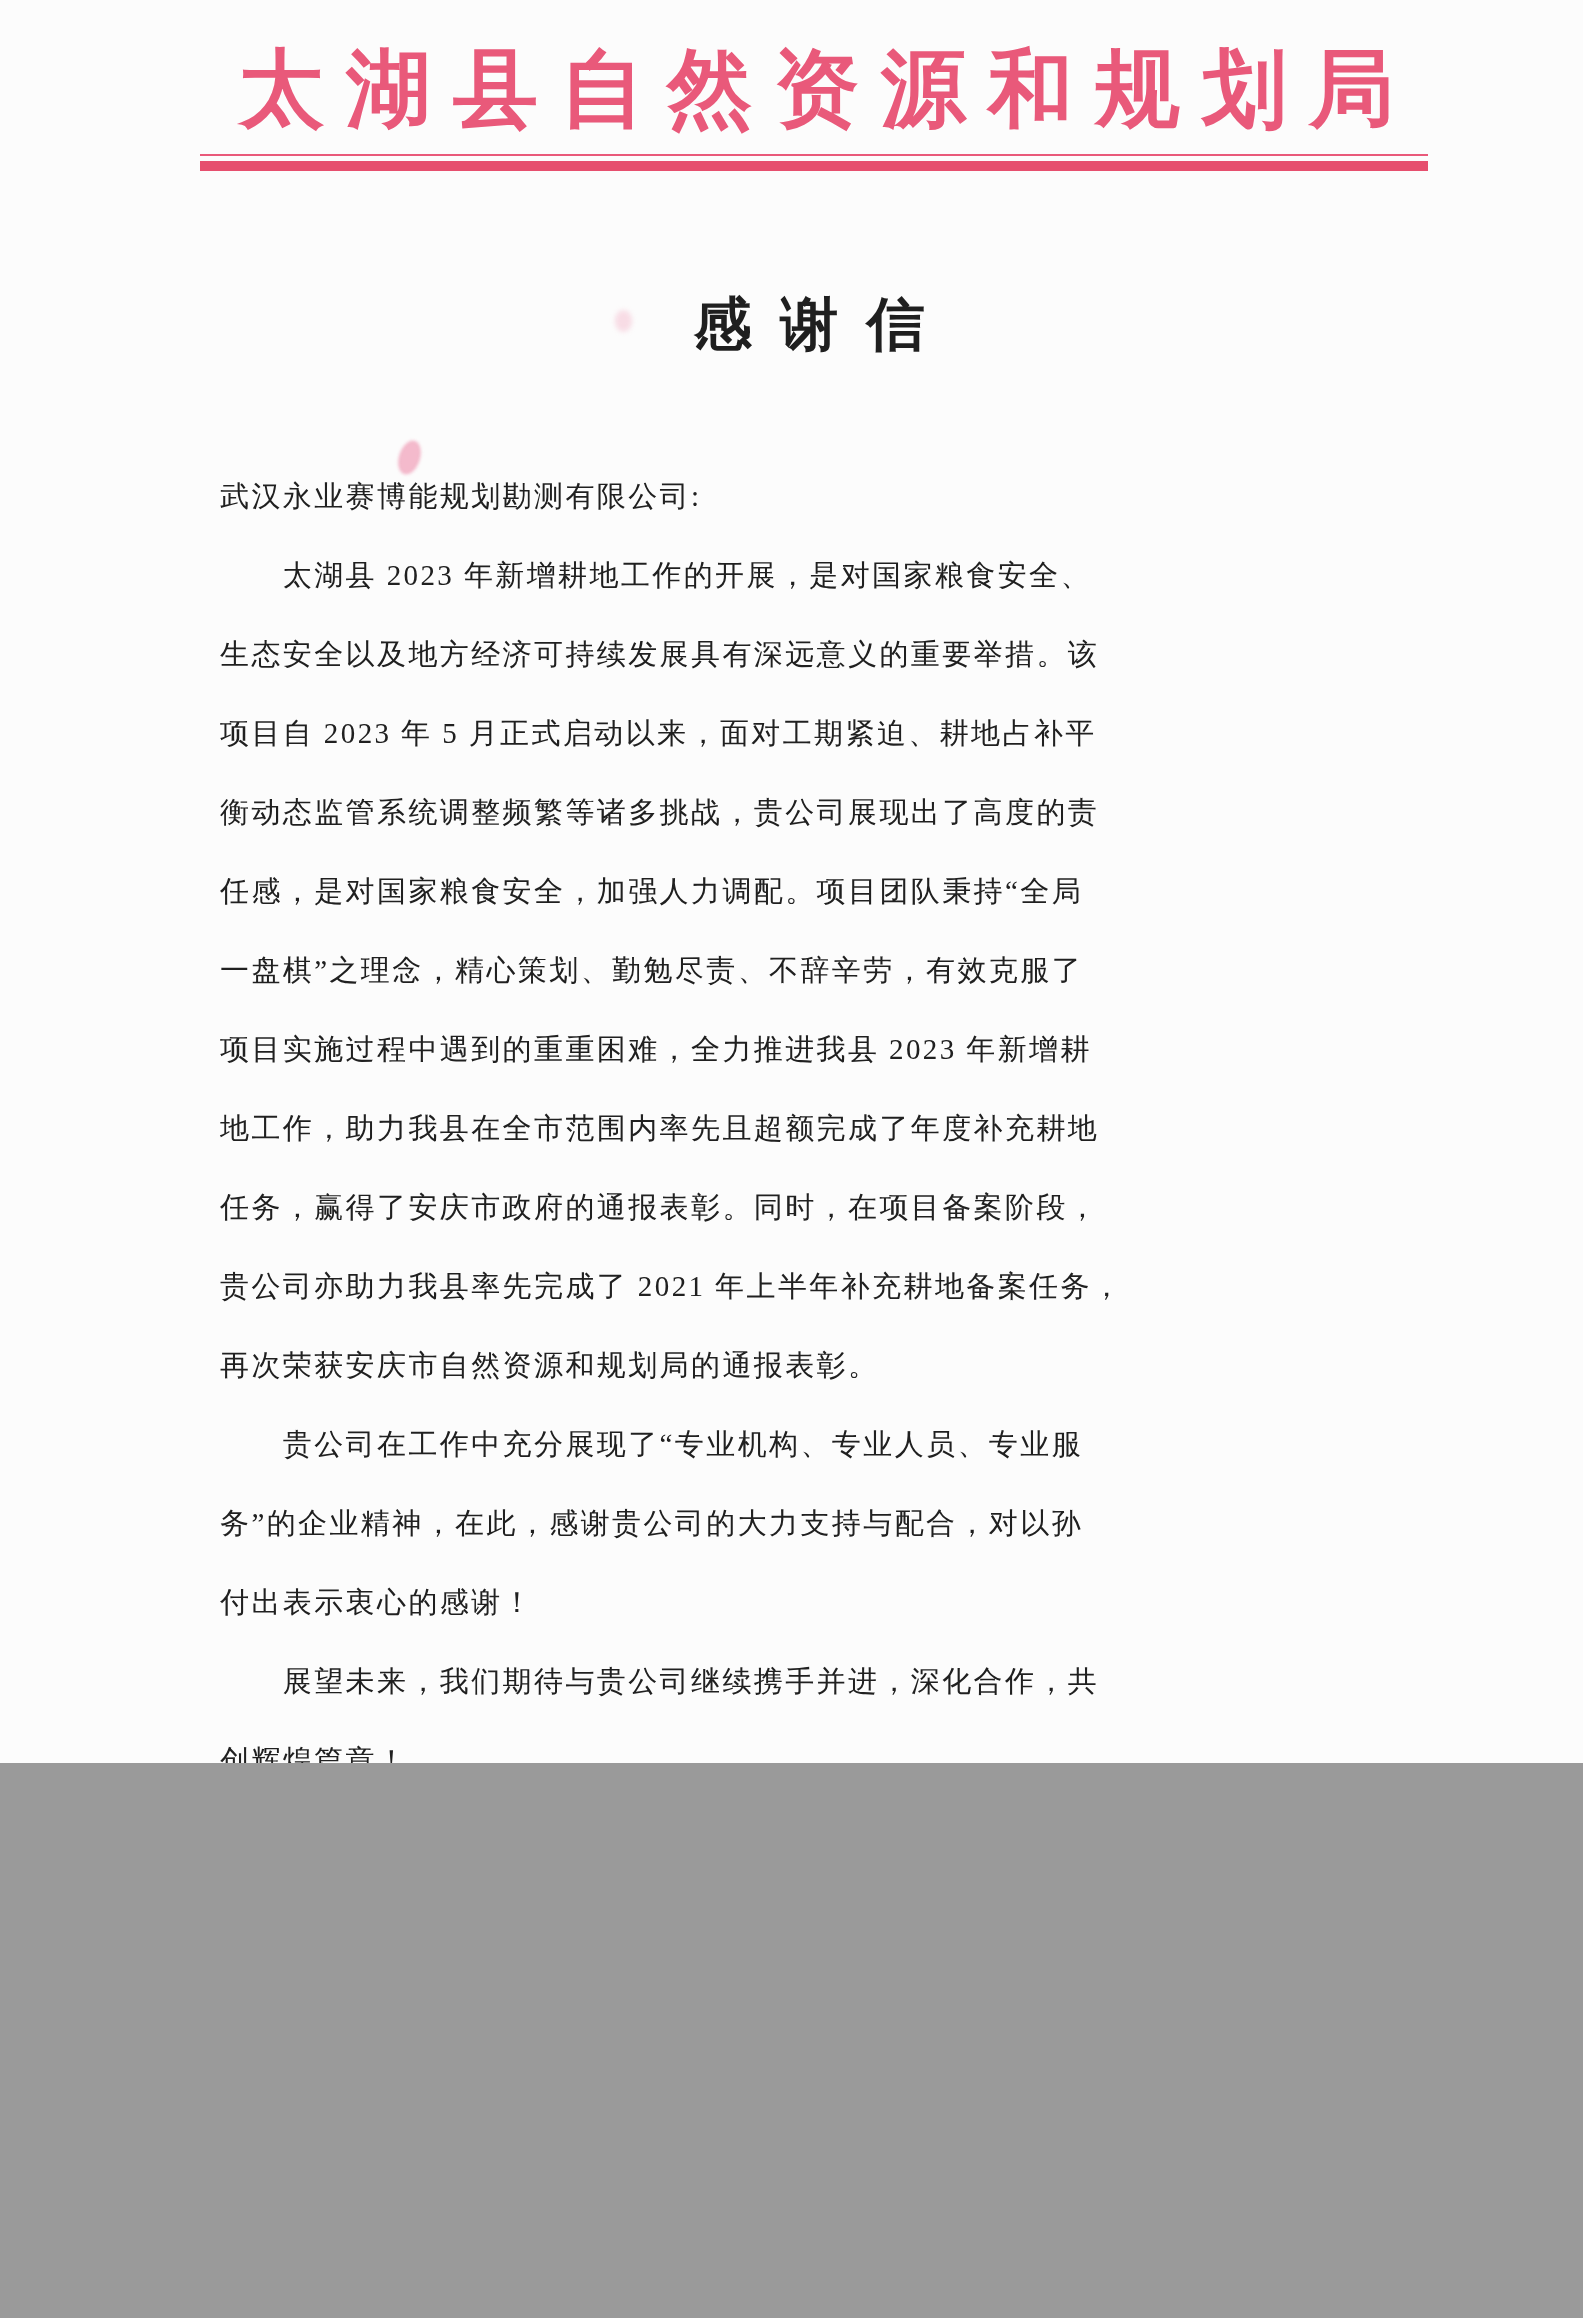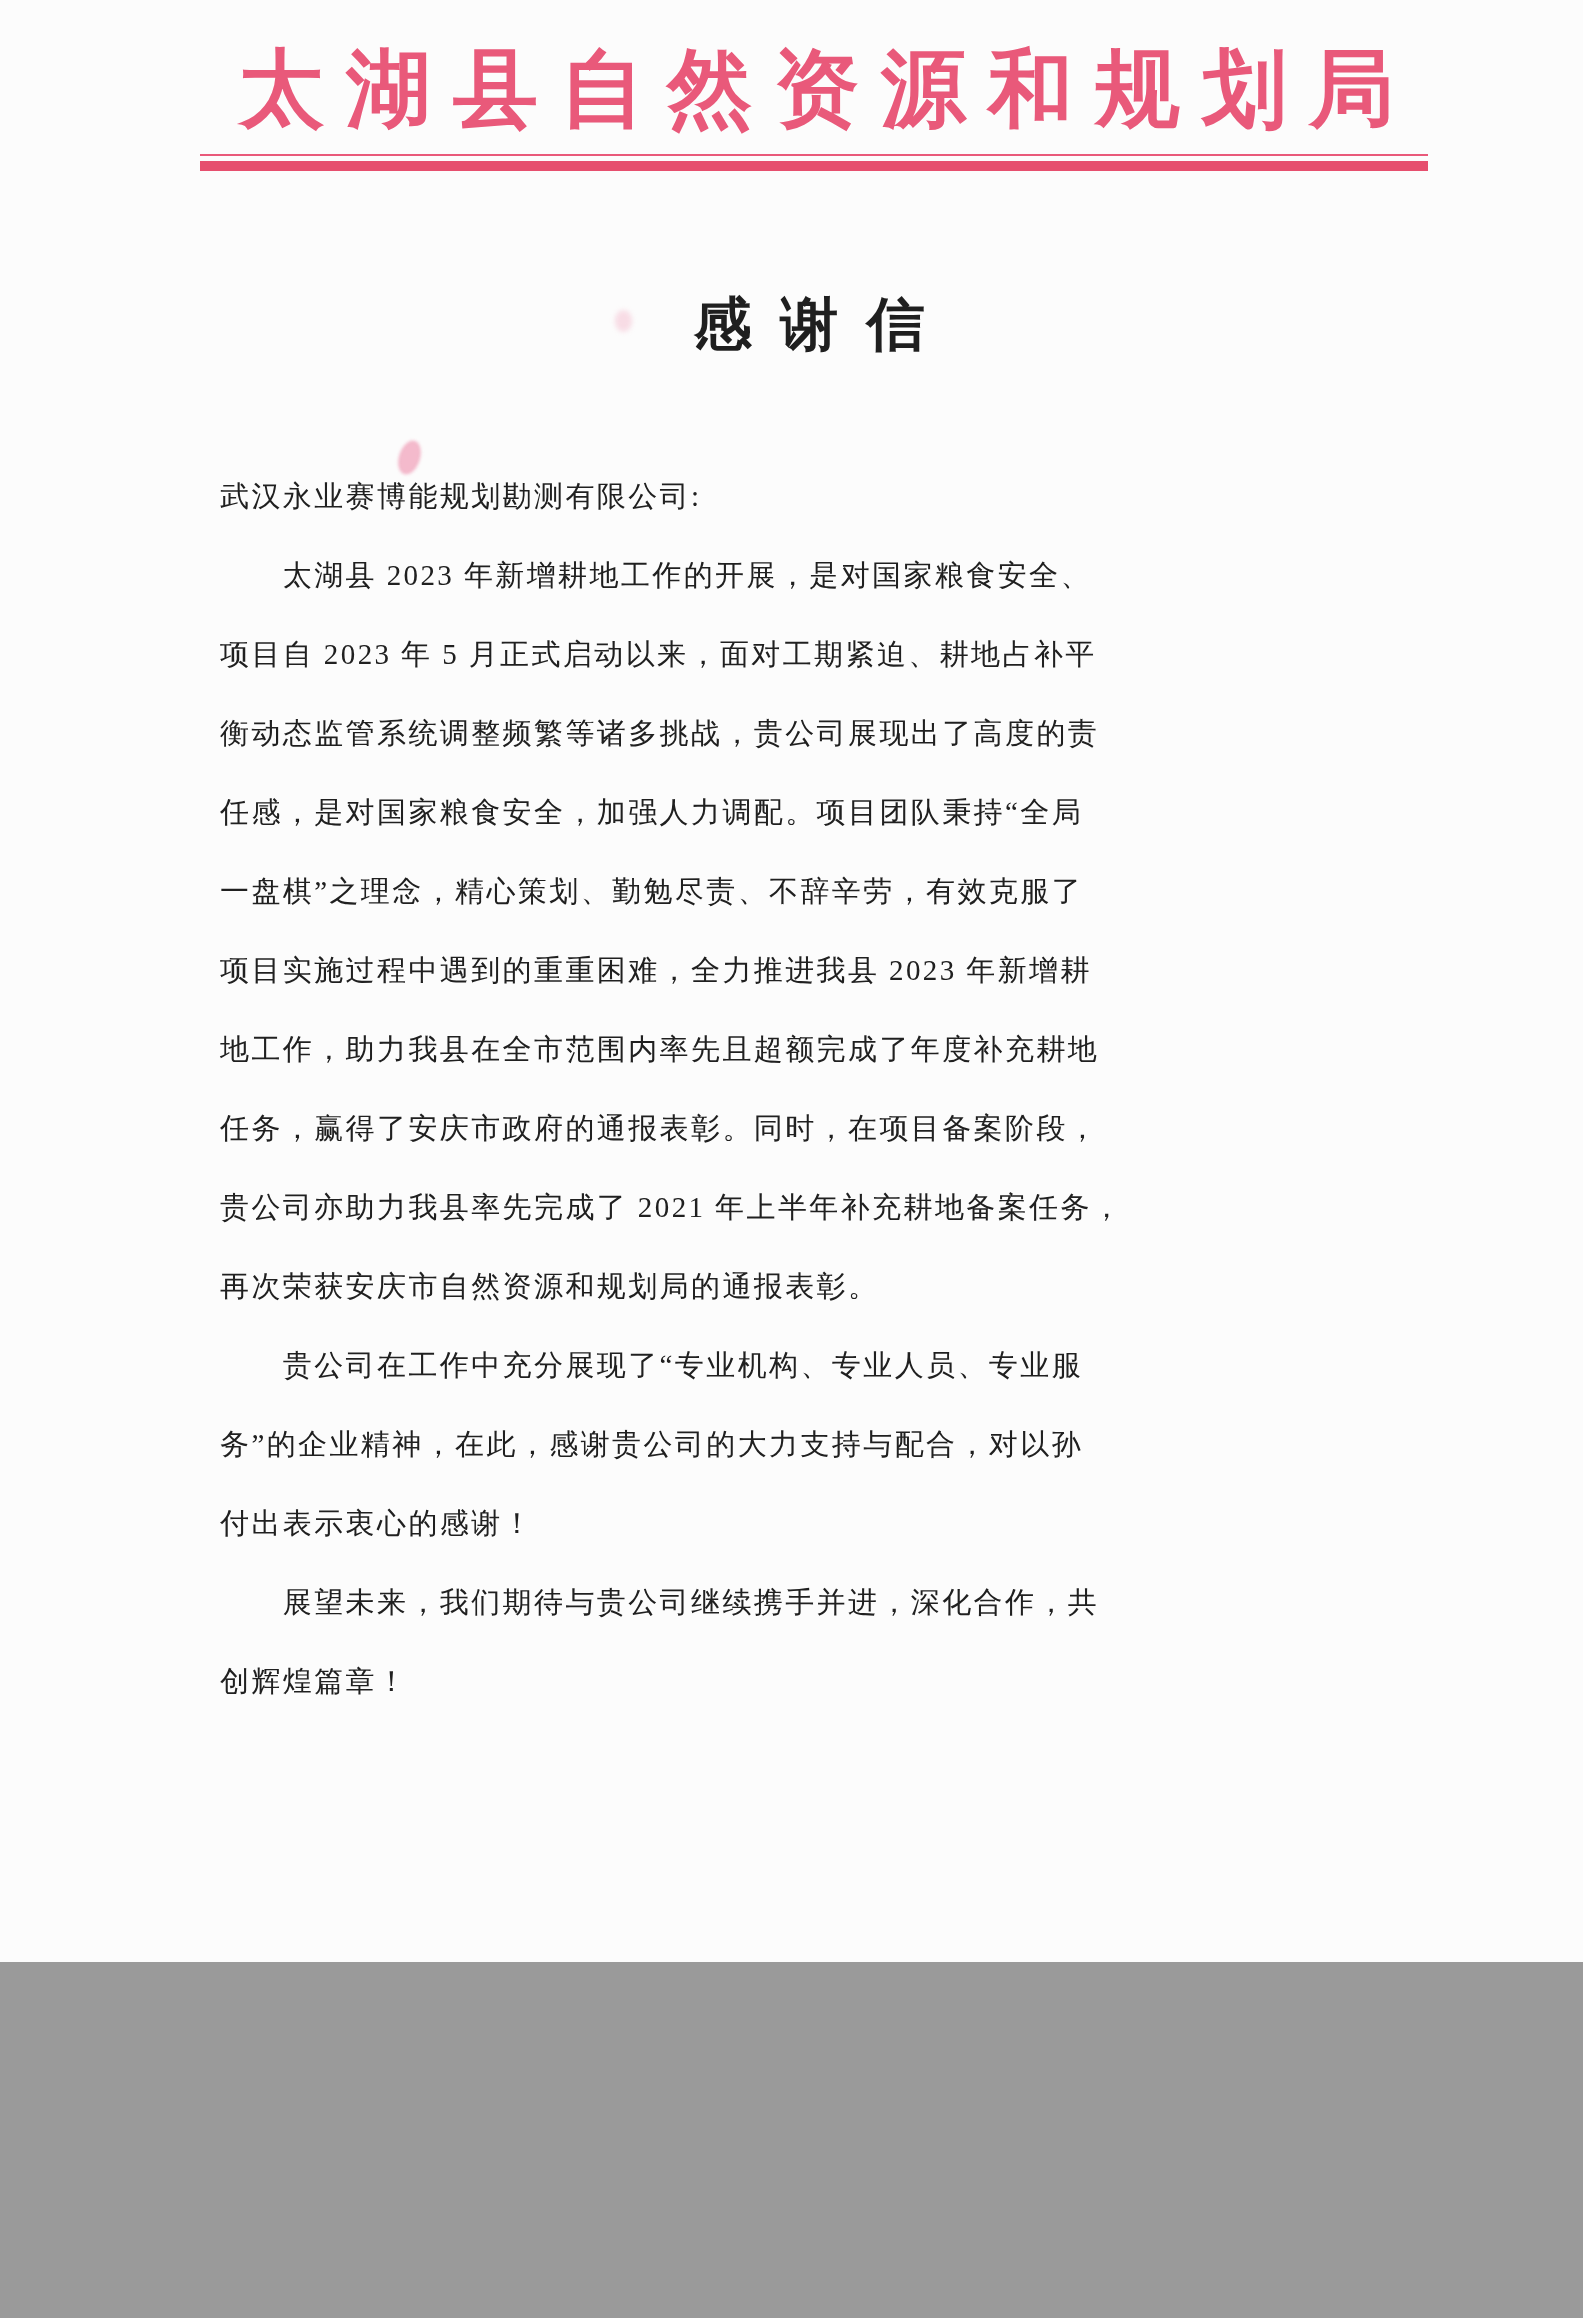--- a/index.html
+++ b/index.html
@@ -1,18 +1,18 @@
 <!DOCTYPE html>
 <html style="font-size:12.6px"><head>
 <meta charset="utf-8">
 <style>
   html,body{margin:0;padding:0;background:#9a9a9a;}
   .page{
     position:relative;
-    width:1583px;height:1962px;
+    width:1583px;height:1763px;
     background:#fcfcfc;
     overflow:hidden;
     font-family:"Liberation Serif","DejaVu Serif",serif;
     color:#1e1e1e;
     margin:0 auto;
   }
   
   .letterhead-title{
     position:absolute;top:41px;left:0;right:0;
     text-align:center;
@@ -83,20 +83,21 @@
   <div class="rule thick"></div>
 
   <div class="smudge smudge-a"></div>
   <div class="smudge smudge-b"></div>
 
   <div class="letter-title">感谢信</div>
 
   <div class="body-block">
     <div class="body-line">武汉永业赛博能规划勘测有限公司:</div>
     <div class="body-line">　　太湖县 2023 年新增耕地工作的开展，是对国家粮食安全、</div>
+    <div class="body-line">生态安全以及地方经济可持续发展具有深远意义的重要举措。该</div>
     <div class="body-line">项目自 2023 年 5 月正式启动以来，面对工期紧迫、耕地占补平</div>
     <div class="body-line">衡动态监管系统调整频繁等诸多挑战，贵公司展现出了高度的责</div>
     <div class="body-line">任感，是对国家粮食安全，加强人力调配。项目团队秉持“全局</div>
     <div class="body-line">一盘棋”之理念，精心策划、勤勉尽责、不辞辛劳，有效克服了</div>
     <div class="body-line">项目实施过程中遇到的重重困难，全力推进我县 2023 年新增耕</div>
     <div class="body-line">地工作，助力我县在全市范围内率先且超额完成了年度补充耕地</div>
     <div class="body-line">任务，赢得了安庆市政府的通报表彰。同时，在项目备案阶段，</div>
     <div class="body-line">贵公司亦助力我县率先完成了 2021 年上半年补充耕地备案任务，</div>
     <div class="body-line">再次荣获安庆市自然资源和规划局的通报表彰。</div>
     <div class="body-line">　　贵公司在工作中充分展现了“专业机构、专业人员、专业服</div>

